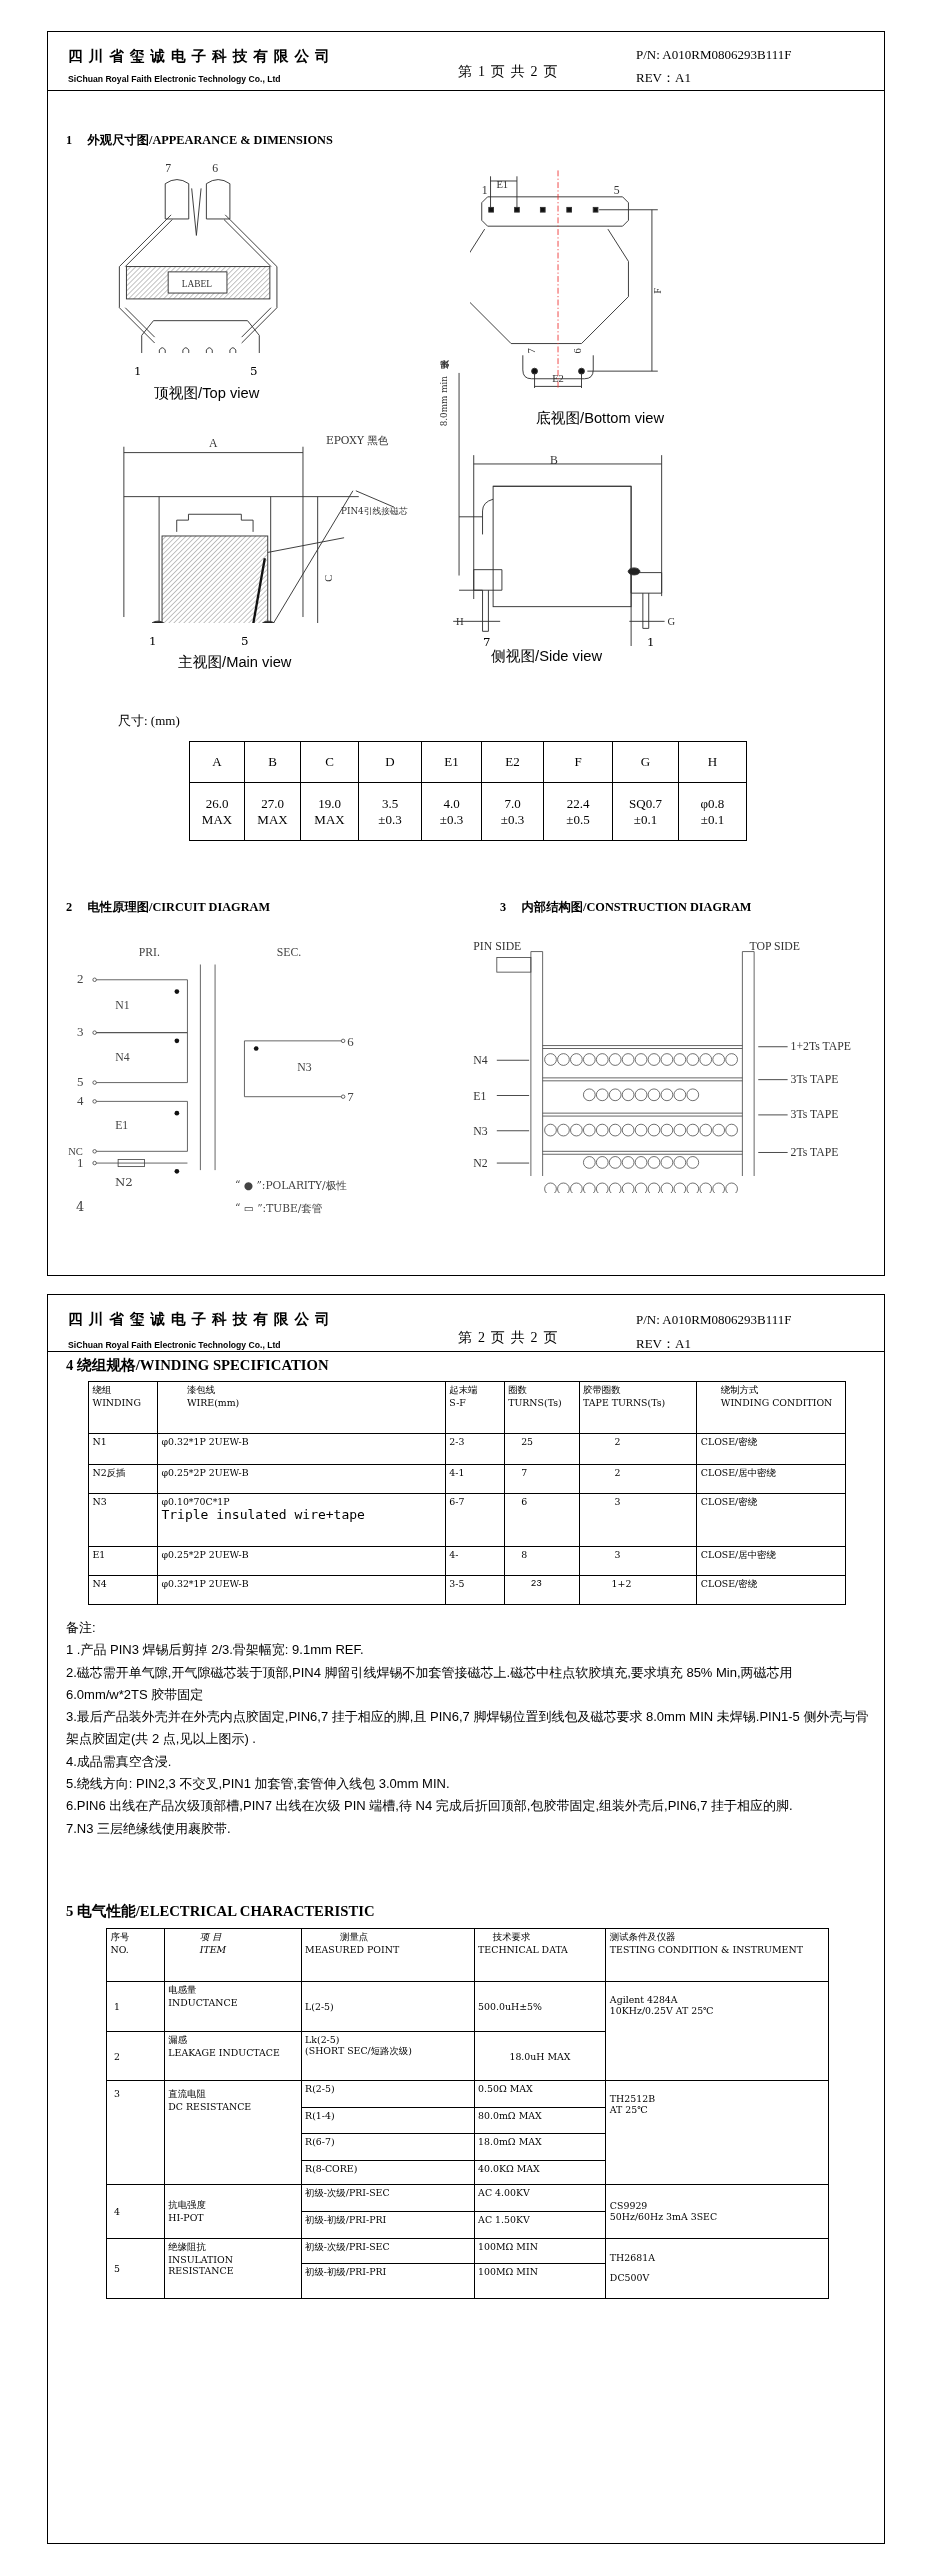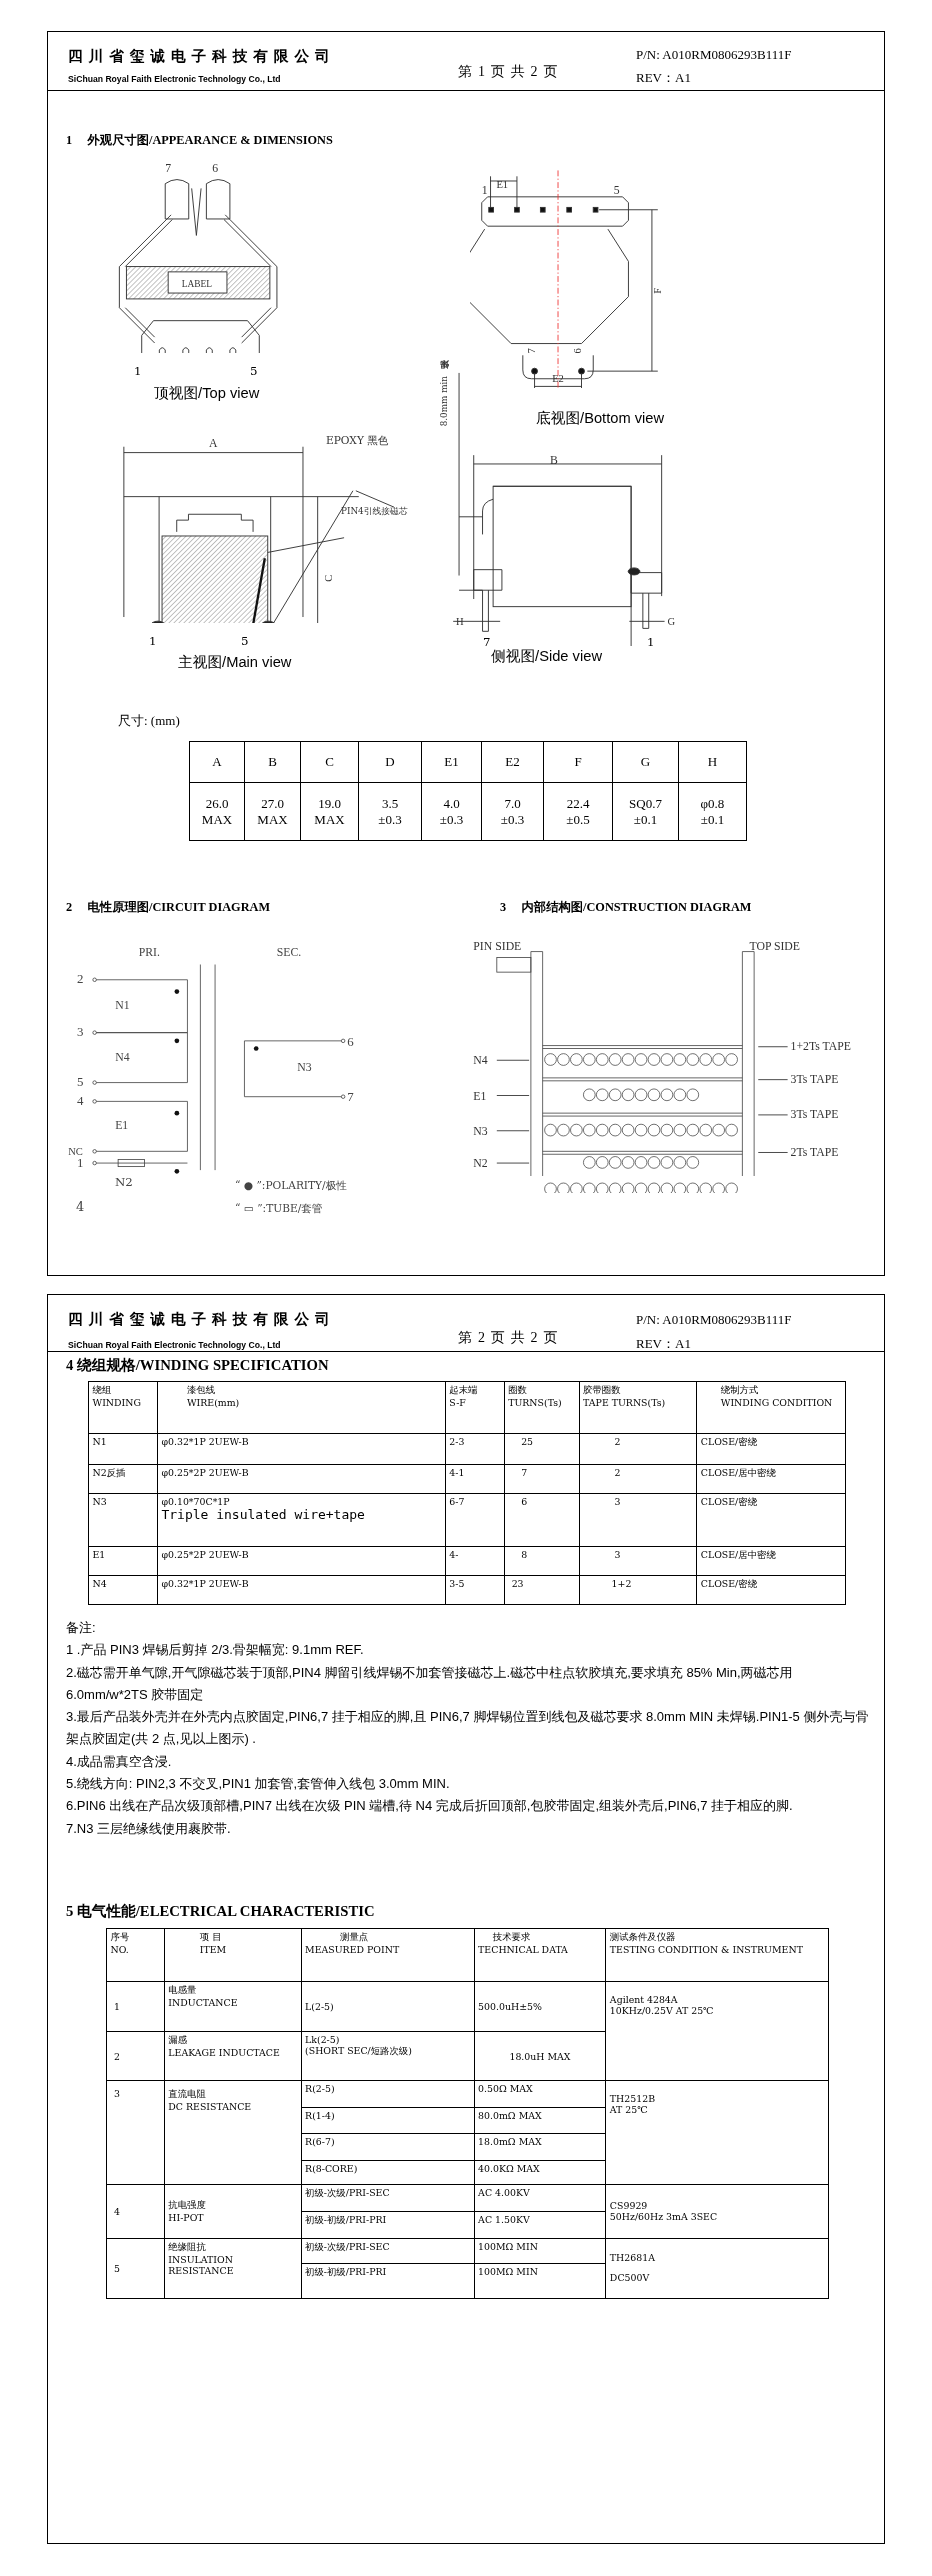--- a/index.html
+++ b/index.html
@@ -379,21 +379,21 @@
     <td>φ0.25*2P  2UEW-B</td>
     <td>4-</td>
     <td style="padding-left:16.5px;">8</td>
     <td style="padding-left:35px;">3</td>
     <td>CLOSE/居中密绕</td>
   </tr>
   <tr style="height:29px;">
     <td>N4</td>
     <td>φ0.32*1P  2UEW-B</td>
     <td>3-5</td>
-    <td style="padding-left:7px;">23</td>
+    <td style="padding-left:26px;font-family:Liberation Mono, monospace;">23</td>
     <td style="padding-left:32px;">1+2</td>
     <td>CLOSE/密绕</td>
   </tr>
 </tbody>
   </table>
 
 <div class="notes" style="top:1617px;">
   <div>备注:</div>
   <div>1 .产品 PIN3 焊锡后剪掉 2/3.骨架幅宽:  9.1mm  REF.</div>
   <div>2.磁芯需开单气隙,开气隙磁芯装于顶部,PIN4 脚留引线焊锡不加套管接磁芯上.磁芯中柱点软胶填充,要求填充 85%  Min,两磁芯用 6.0mm/w*2TS 胶带固定</div>
@@ -405,21 +405,21 @@
 </div>
 
 <div class="sec-title" style="left:66px;top:1902px;font-size:14.7px;">
   <span>5</span> <span class="cn">电气性能</span><span>/ELECTRICAL CHARACTERISTIC</span>
 </div>
 
 <table style="left:106px;top:1928px;width:723px;">
   <tbody>
       <tr style="height:53px;">
     <td style="width:59px;"><span>序号</span><br><span>NO.</span></td>
-    <td style="width:139px;padding-left:35px;"><span>项 目</span><br><span>ITEM</span></td>
+    <td style="width:139px;padding-left:35px;font-style:italic;"><span>项 目</span><br><span>ITEM</span></td>
     <td style="width:177px;"><span style="padding-left:35px;">测量点</span><br><span>MEASURED POINT</span></td>
     <td style="width:134px;"><span style="padding-left:14.7px;">技术要求</span><br><span>TECHNICAL DATA</span></td>
     <td style="width:228px;"><span>测试条件及仪器</span><br><span>TESTING CONDITION &amp; INSTRUMENT</span></td>
   </tr>
   <tr style="height:50px;">
     <td style="vertical-align:middle;padding-left:7px;">1</td>
     <td><span>电感量</span><br><span>INDUCTANCE</span></td>
     <td style="vertical-align:middle;">L(2-5)</td>
     <td style="vertical-align:middle;">500.0uH±5%</td>
     <td rowspan="2" style="padding-top:11.8px;"><span>Agilent 4284A</span><br><span>10KHz/0.25V  AT  25℃</span></td>

